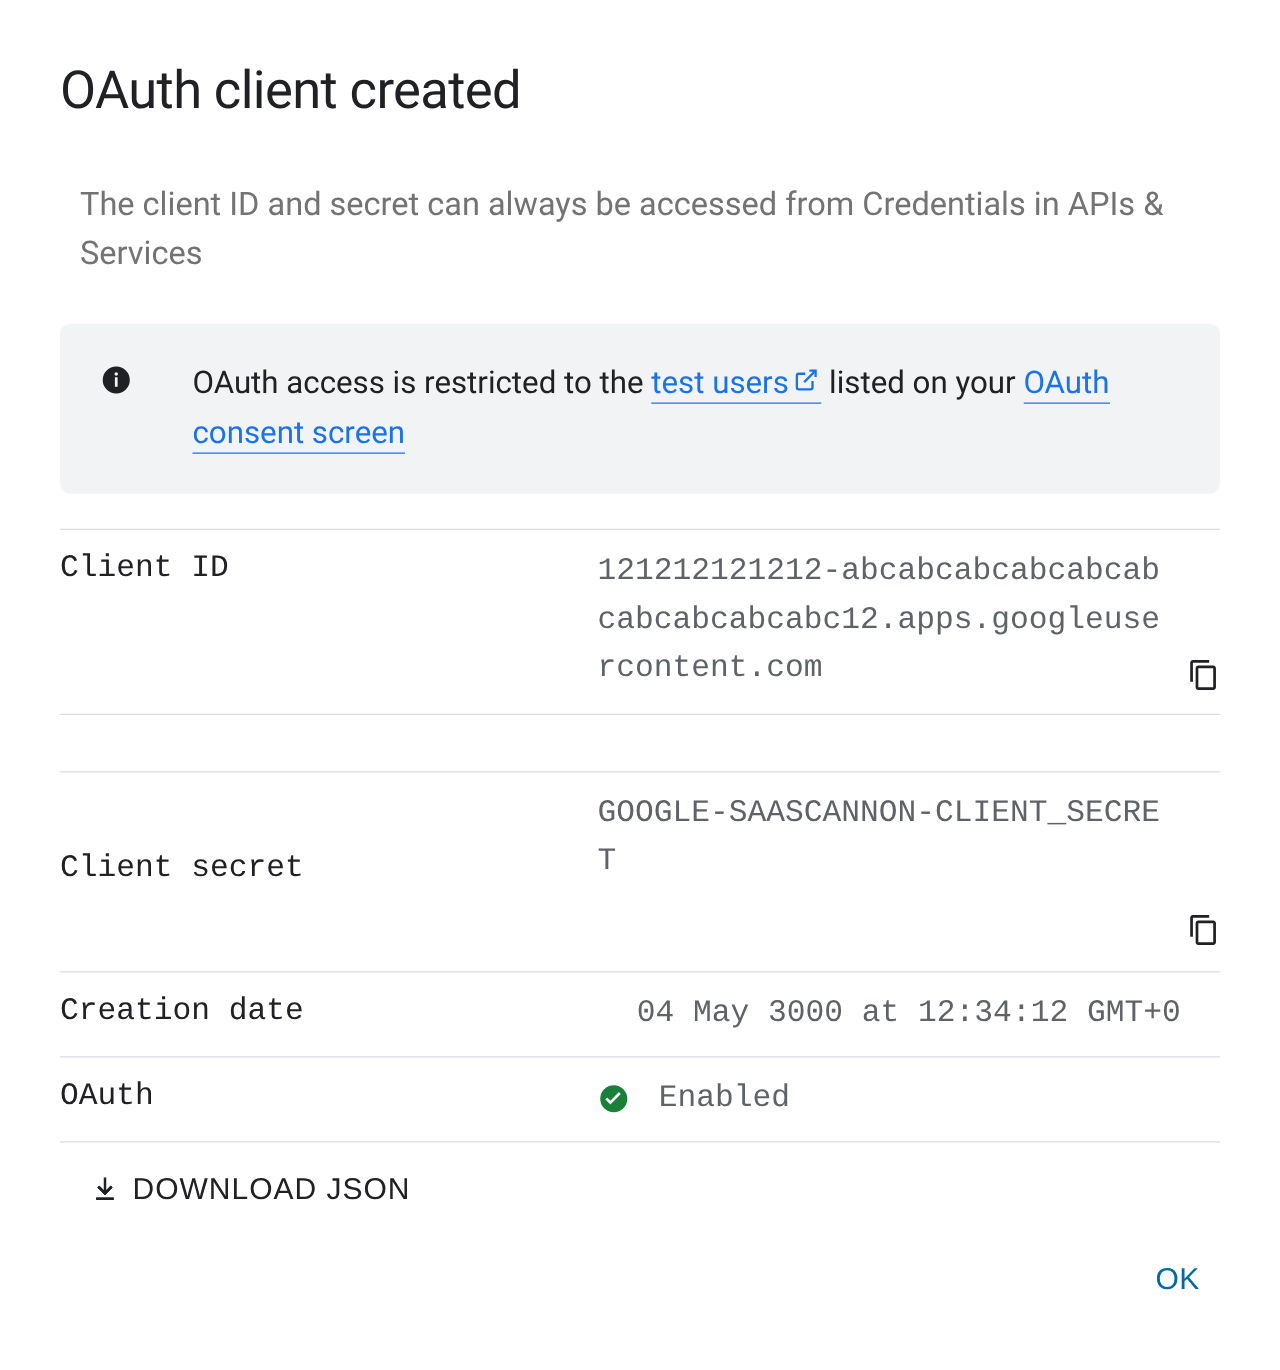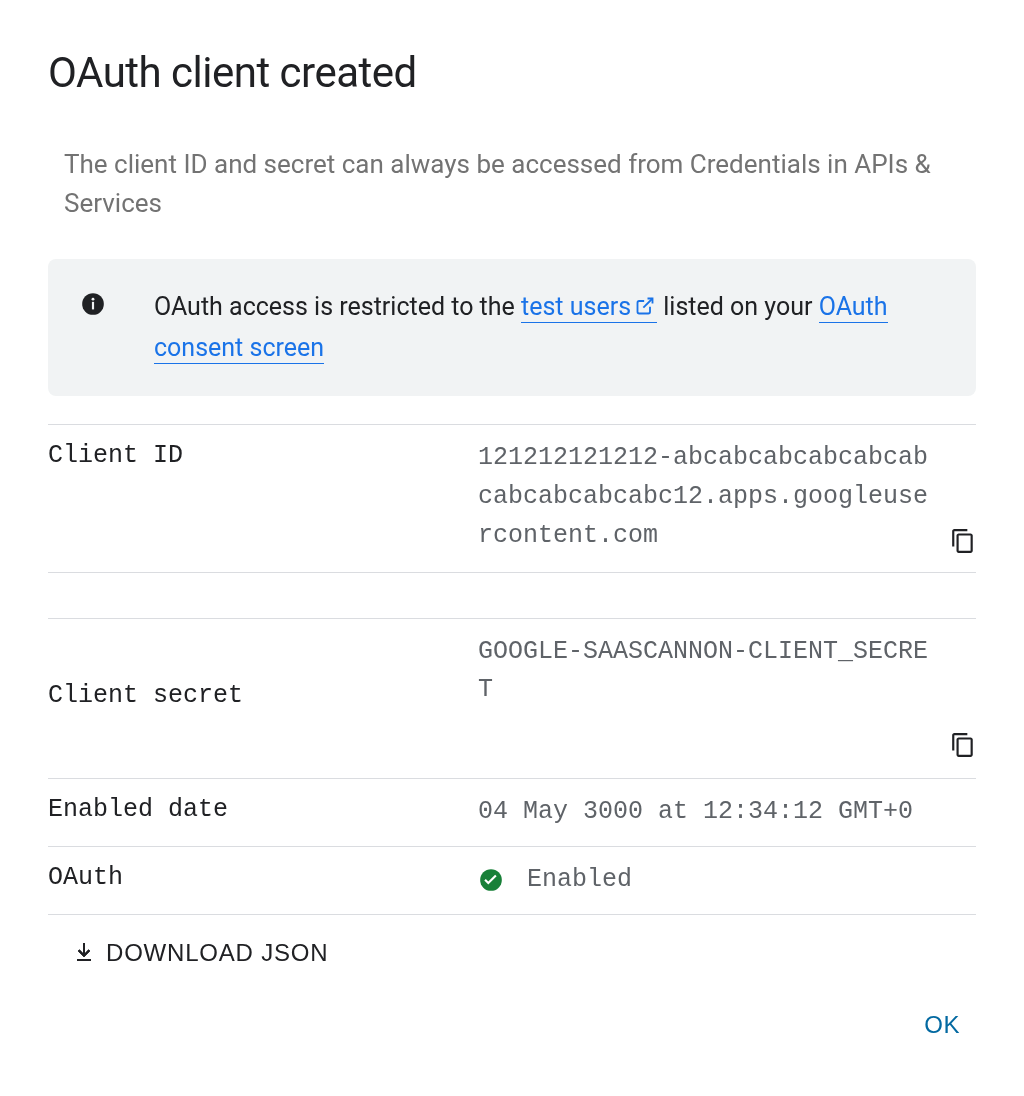--- a/index.html
+++ b/index.html
@@ -95,20 +95,21 @@
       flex: 1;
       font-size: 25px;
       color: #5f6368;
       line-height: 1.55;
       word-break: break-all;
       position: relative;
       padding-right: 44px;
     }
     .detail-value.no-copy {
       padding-right: 0;
+      text-align: center;
     }
     .copy-icon {
       position: absolute;
       right: 0;
       bottom: 2px;
       cursor: pointer;
       width: 26px;
       height: 26px;
     }
     .secret-row {
@@ -214,21 +215,21 @@
         <span>GOOGLE-SAASCANNON-CLIENT_SECRET</span>
         <span class="copy-icon">
           <svg viewBox="0 0 24 24" width="26" height="26" fill="#202124">
             <path d="M16 1H4c-1.1 0-2 .9-2 2v14h2V3h12V1zm3 4H8c-1.1 0-2 .9-2 2v14c0 1.1.9 2 2 2h11c1.1 0 2-.9 2-2V7c0-1.1-.9-2-2-2zm0 16H8V7h11v14z"></path>
           </svg>
         </span>
       </div>
     </div>
 
     <div class="detail-row">
-      <div class="detail-label">Enabled date</div>
+      <div class="detail-label">Creation date</div>
       <div class="detail-value no-copy">04 May 3000 at 12:34:12 GMT+0</div>
     </div>
 
     <div class="detail-row">
       <div class="detail-label">OAuth</div>
       <div class="detail-value no-copy">
         <span class="status-wrap">
           <span class="status-icon">
             <svg viewBox="0 0 24 24" width="26" height="26">
               <circle cx="12" cy="12" r="10" fill="#188038"></circle>

